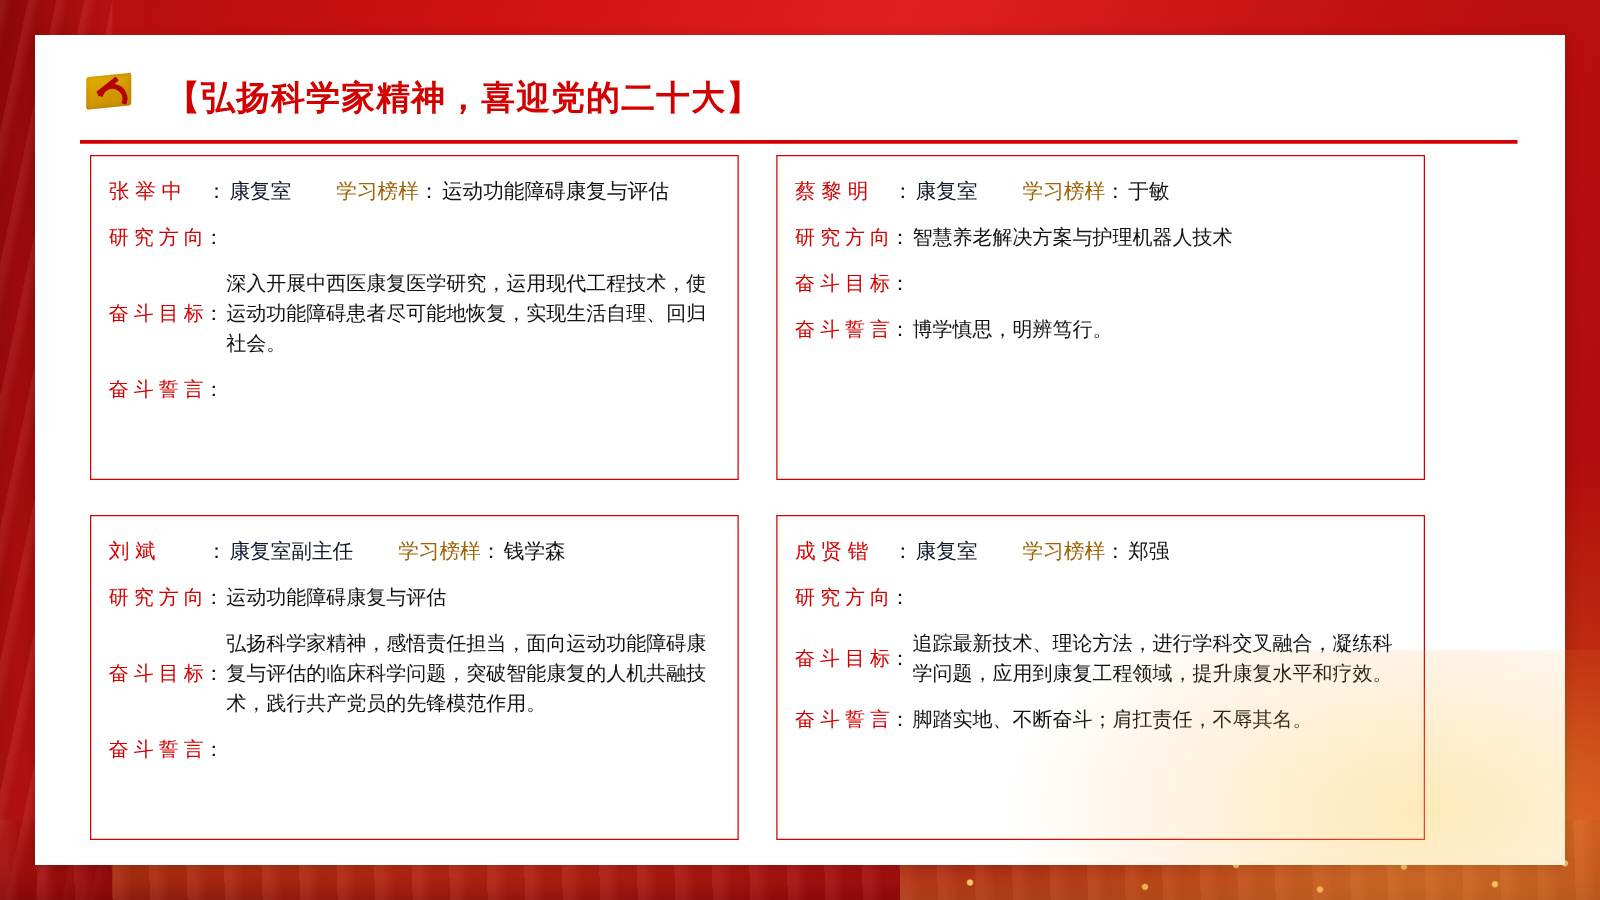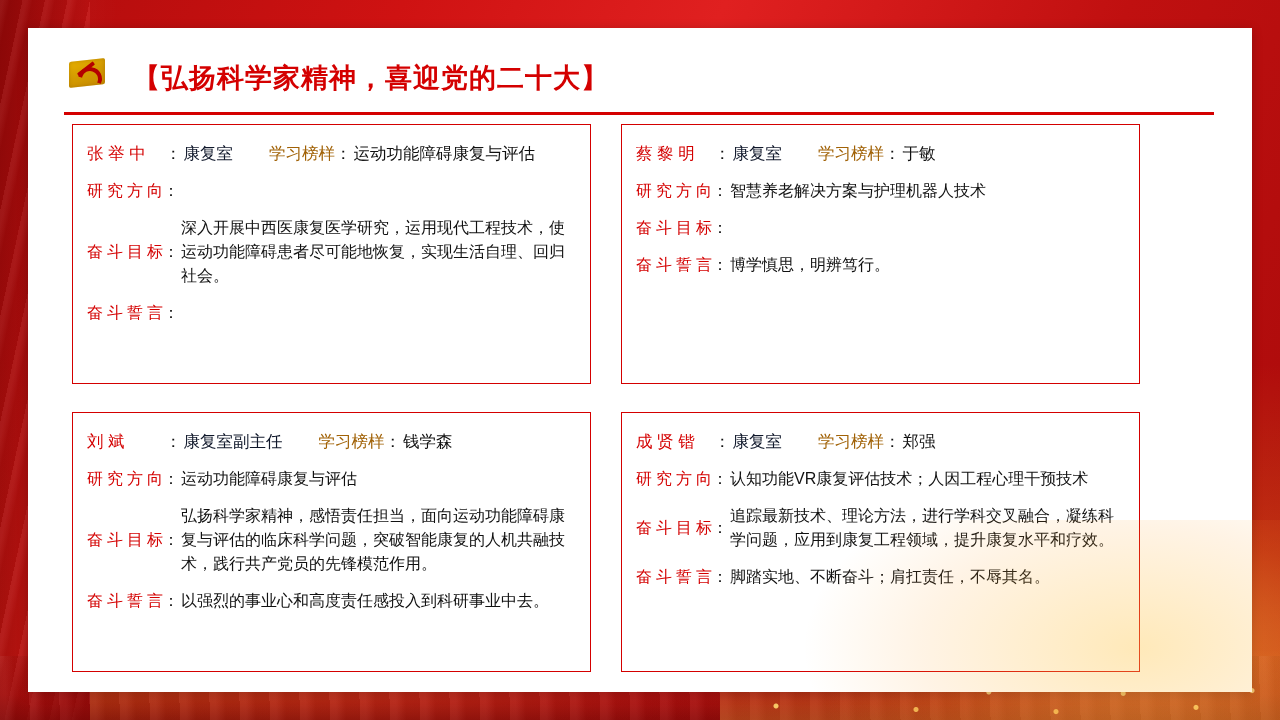--- a/index.html
+++ b/index.html
@@ -321,37 +321,35 @@
           <span class="val">运动功能障碍康复与评估</span>
         </div>
         <div class="row">
           <span class="lbl field">奋斗目标</span>
           <span class="colon">：</span>
           <span class="val">弘扬科学家精神，感悟责任担当，面向运动功能障碍康复与评估的临床科学问题，突破智能康复的人机共融技术，践行共产党员的先锋模范作用。</span>
         </div>
         <div class="row">
           <span class="lbl field">奋斗誓言</span>
           <span class="colon">：</span>
-          <span class="val">以强烈的事业心和高度责任感投入到科研事业中去。</span>
         </div>
       </div>
 
       <div class="profile">
         <div class="name-line">
           <span class="lbl name">成 贤 锴</span>
           <span class="colon">：</span>
           <span class="name-val">康复室</span>
           <span class="model-lbl">学习榜样</span>
           <span class="colon">：</span>
           <span class="model-val">郑强</span>
         </div>
         <div class="row">
           <span class="lbl field">研究方向</span>
           <span class="colon">：</span>
-          <span class="val">认知功能VR康复评估技术；人因工程心理干预技术</span>
         </div>
         <div class="row">
           <span class="lbl field">奋斗目标</span>
           <span class="colon">：</span>
           <span class="val">追踪最新技术、理论方法，进行学科交叉融合，凝练科学问题，应用到康复工程领域，提升康复水平和疗效。</span>
         </div>
         <div class="row">
           <span class="lbl field">奋斗誓言</span>
           <span class="colon">：</span>
           <span class="val">脚踏实地、不断奋斗；肩扛责任，不辱其名。</span>

